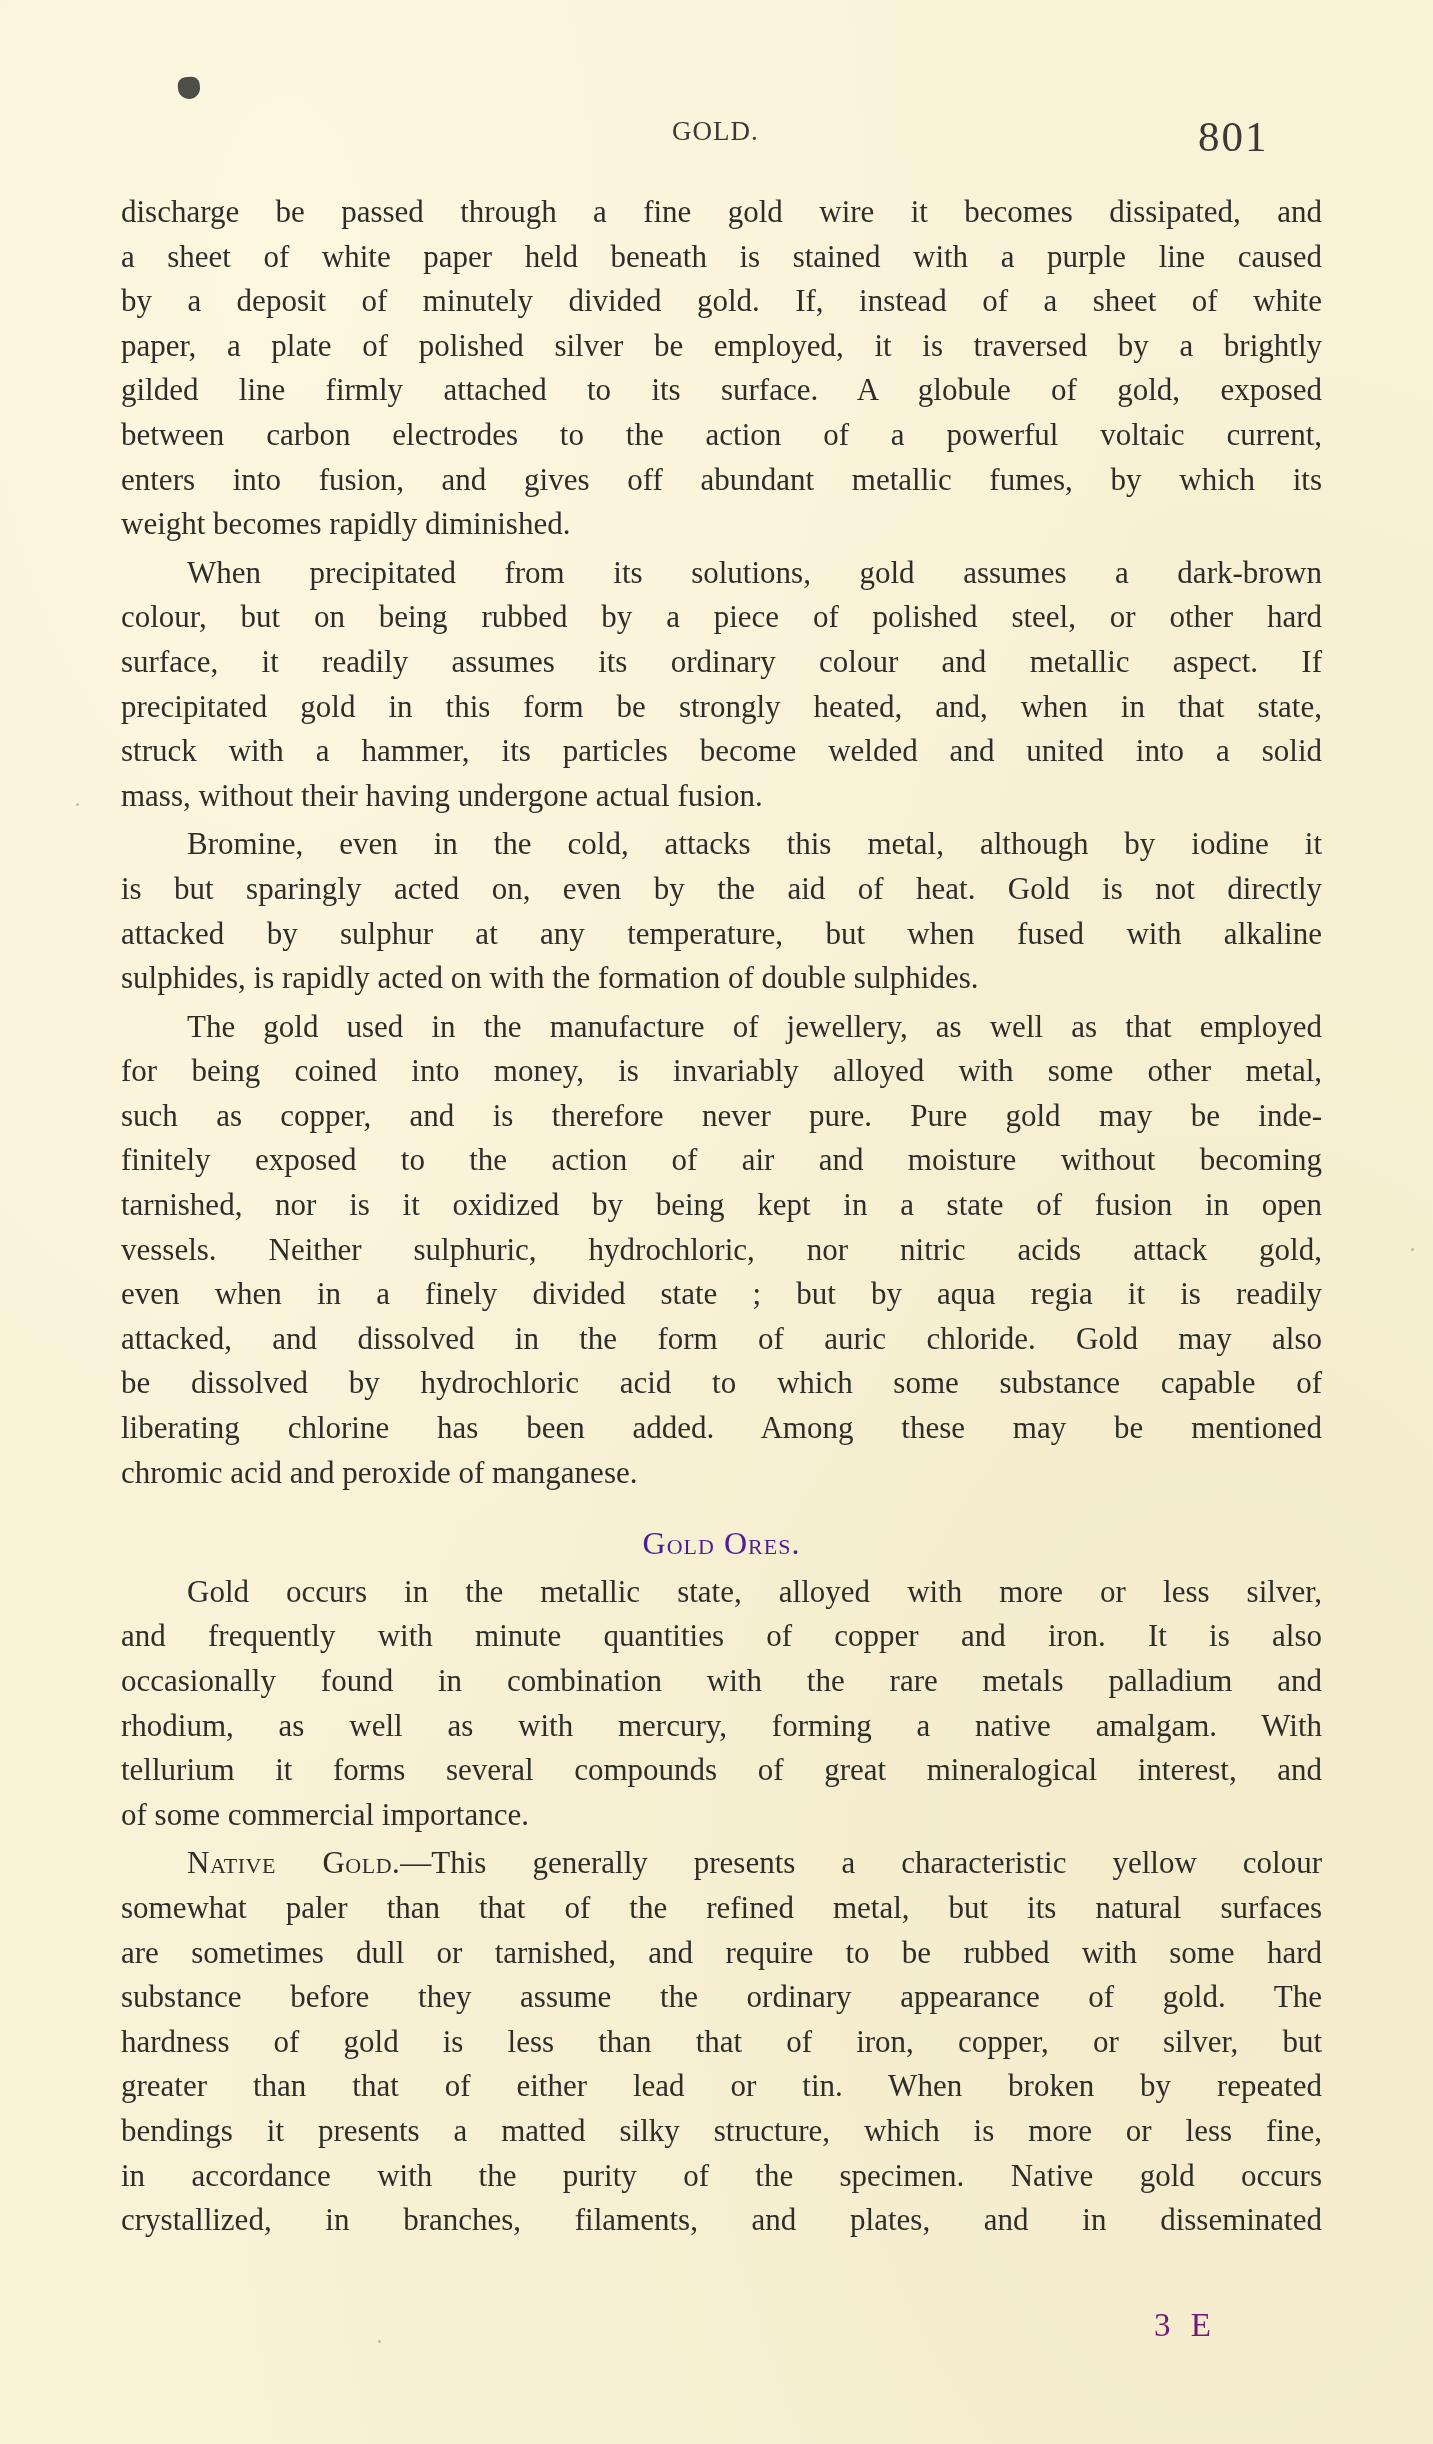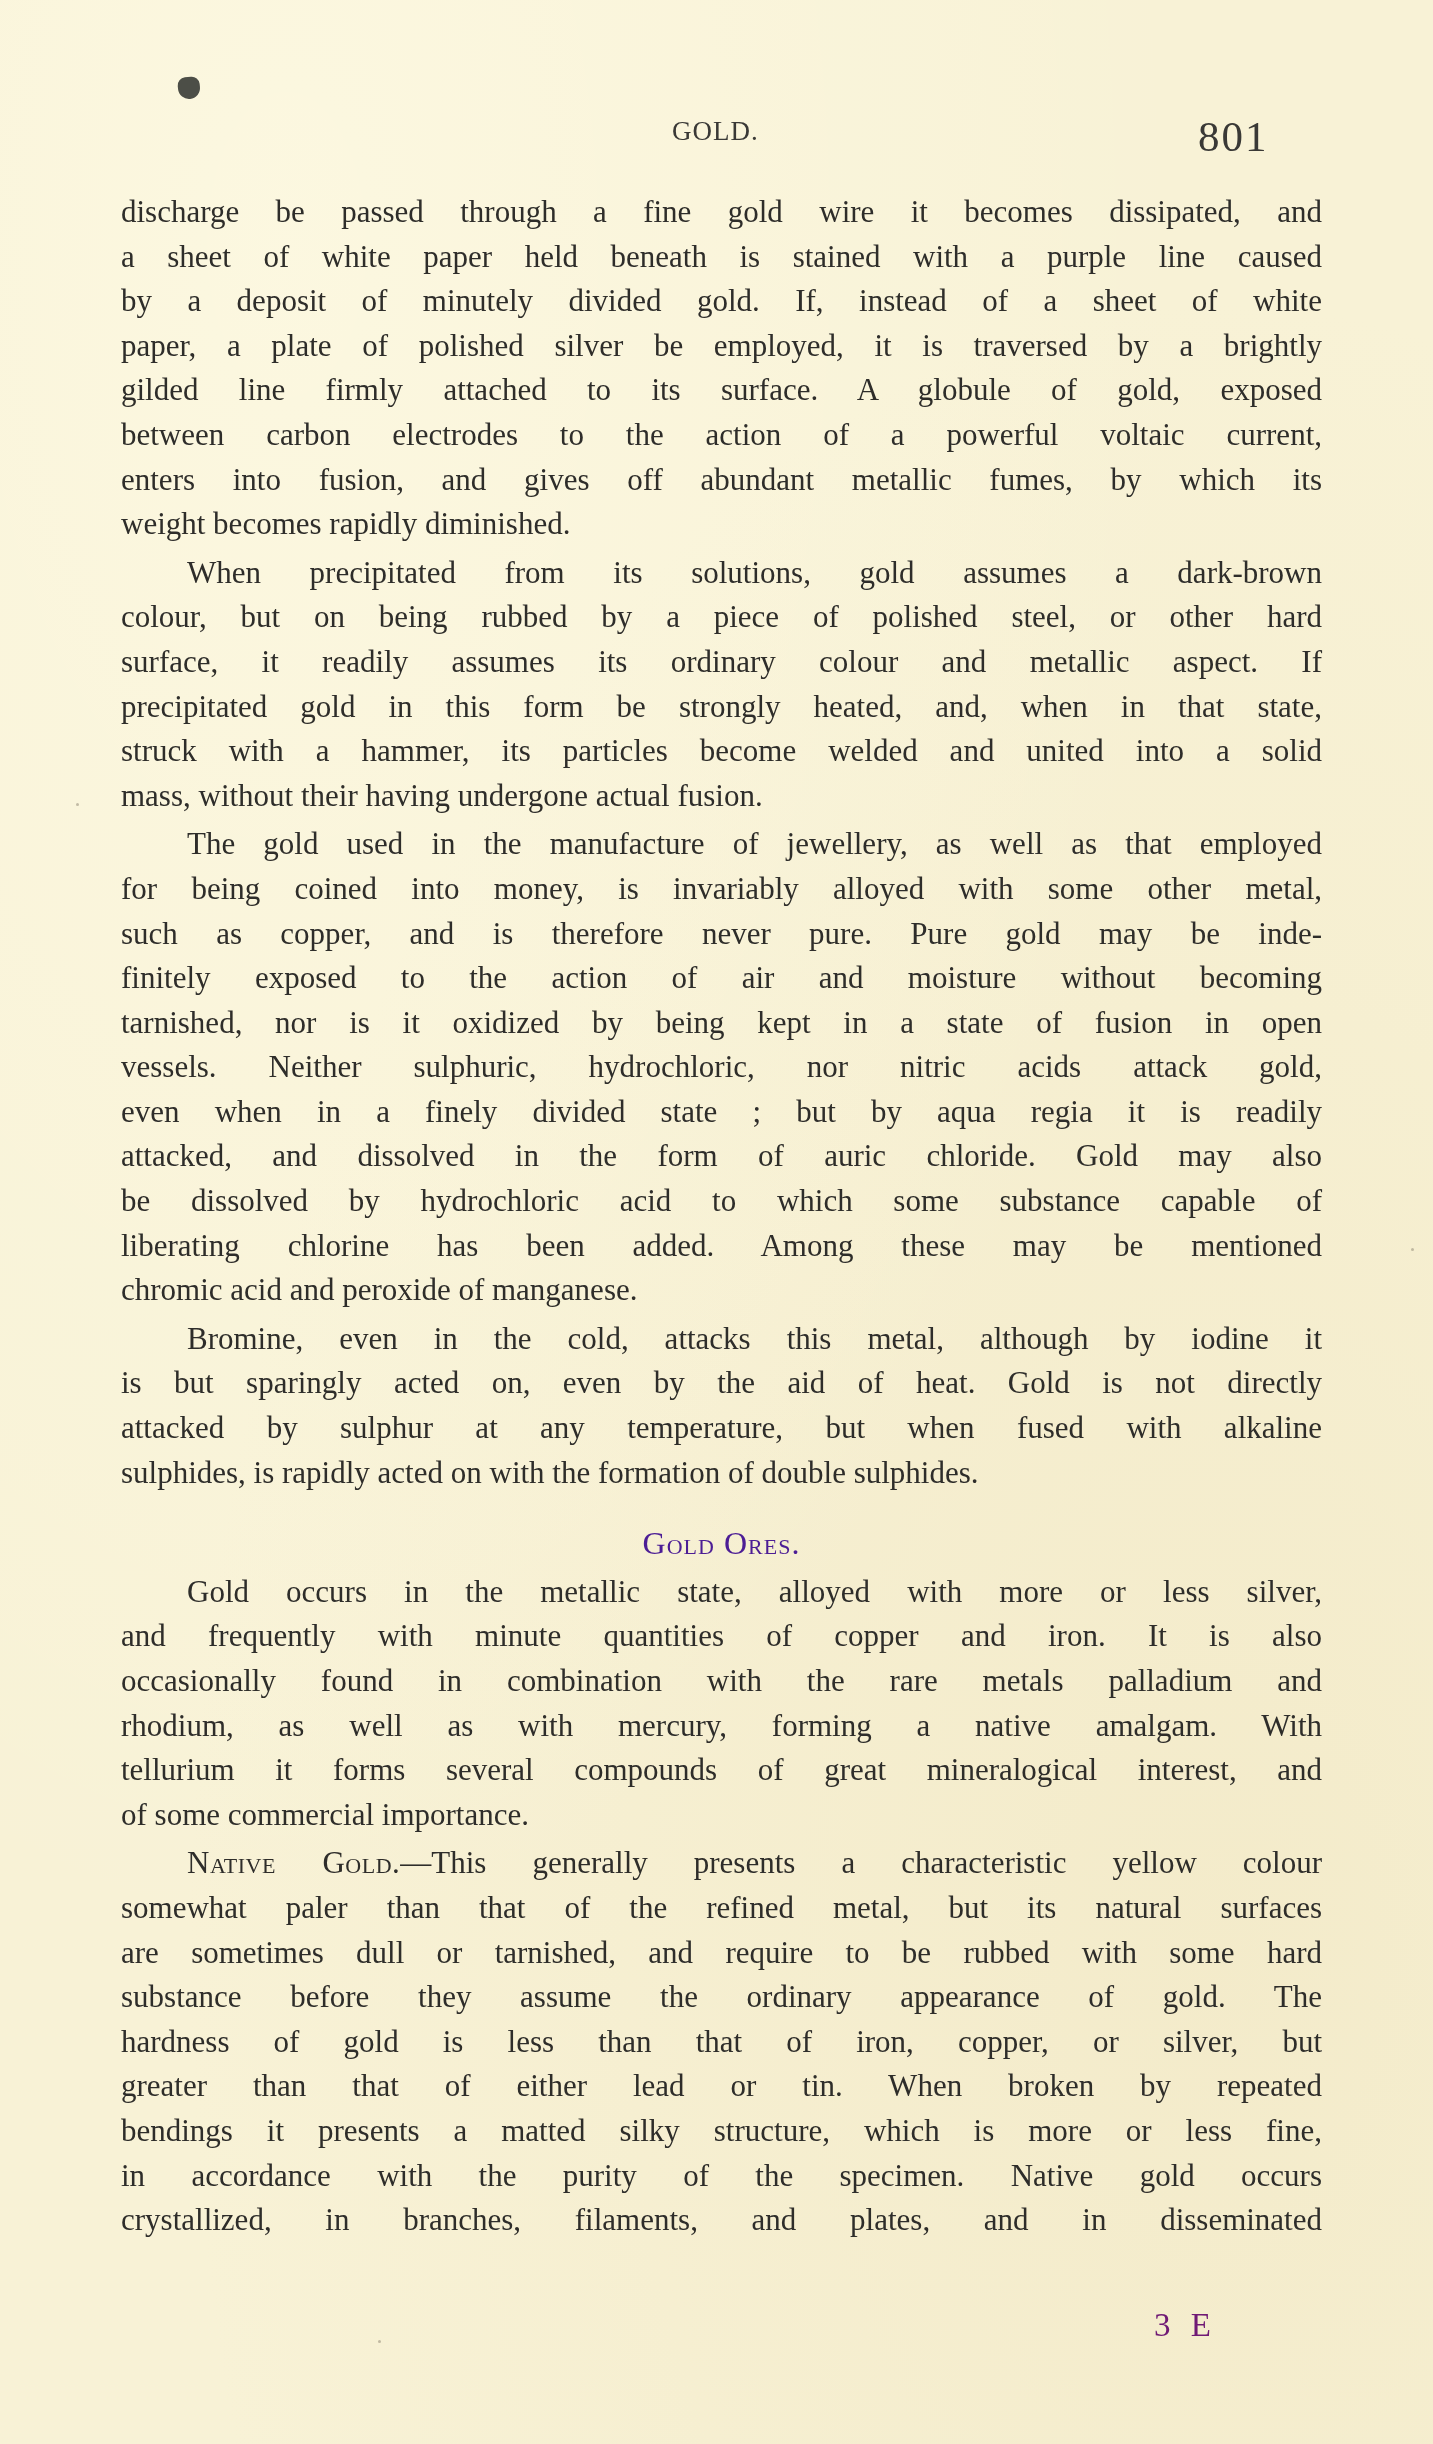--- a/index.html
+++ b/index.html
@@ -148,40 +148,40 @@
     <p class="para">
       <span class="line indent">When precipitated from its solutions, gold assumes a dark-brown</span>
       <span class="line">colour, but on being rubbed by a piece of polished steel, or other hard</span>
       <span class="line">surface, it readily assumes its ordinary colour and metallic aspect.  If</span>
       <span class="line">precipitated gold in this form be strongly heated, and, when in that state,</span>
       <span class="line">struck with a hammer, its particles become welded and united into a solid</span>
       <span class="line last">mass, without their having undergone actual fusion.</span>
     </p>
 
     <p class="para">
+      <span class="line indent">Bromine, even in the cold, attacks this metal, although by iodine it</span>
+      <span class="line">is but sparingly acted on, even by the aid of heat.  Gold is not directly</span>
+      <span class="line">attacked by sulphur at any temperature, but when fused with alkaline</span>
+      <span class="line last">sulphides, is rapidly acted on with the formation of double sulphides.</span>
+    </p>
+
+    <p class="para">
       <span class="line indent">The gold used in the manufacture of jewellery, as well as that employed</span>
       <span class="line">for being coined into money, is invariably alloyed with some other metal,</span>
       <span class="line">such as copper, and is therefore never pure.  Pure gold may be inde-</span>
       <span class="line">finitely exposed to the action of air and moisture without becoming</span>
       <span class="line">tarnished, nor is it oxidized by being kept in a state of fusion in open</span>
       <span class="line">vessels.  Neither sulphuric, hydrochloric, nor nitric acids attack gold,</span>
       <span class="line">even when in a finely divided state ; but by aqua regia it is readily</span>
       <span class="line">attacked, and dissolved in the form of auric chloride.  Gold may also</span>
       <span class="line">be dissolved by hydrochloric acid to which some substance capable of</span>
       <span class="line">liberating chlorine has been added.  Among these may be mentioned</span>
       <span class="line last">chromic acid and peroxide of manganese.</span>
     </p>
 
-    <p class="para">
-      <span class="line indent">Bromine, even in the cold, attacks this metal, although by iodine it</span>
-      <span class="line">is but sparingly acted on, even by the aid of heat.  Gold is not directly</span>
-      <span class="line">attacked by sulphur at any temperature, but when fused with alkaline</span>
-      <span class="line last">sulphides, is rapidly acted on with the formation of double sulphides.</span>
-    </p>
-
     <div class="section-heading">Gold Ores.</div>
 
     <p class="para">
       <span class="line indent">Gold occurs in the metallic state, alloyed with more or less silver,</span>
       <span class="line">and frequently with minute quantities of copper and iron.  It is also</span>
       <span class="line">occasionally found in combination with the rare metals palladium and</span>
       <span class="line">rhodium, as well as with mercury, forming a native amalgam.  With</span>
       <span class="line">tellurium it forms several compounds of great mineralogical interest, and</span>
       <span class="line last">of some commercial importance.</span>
     </p>

